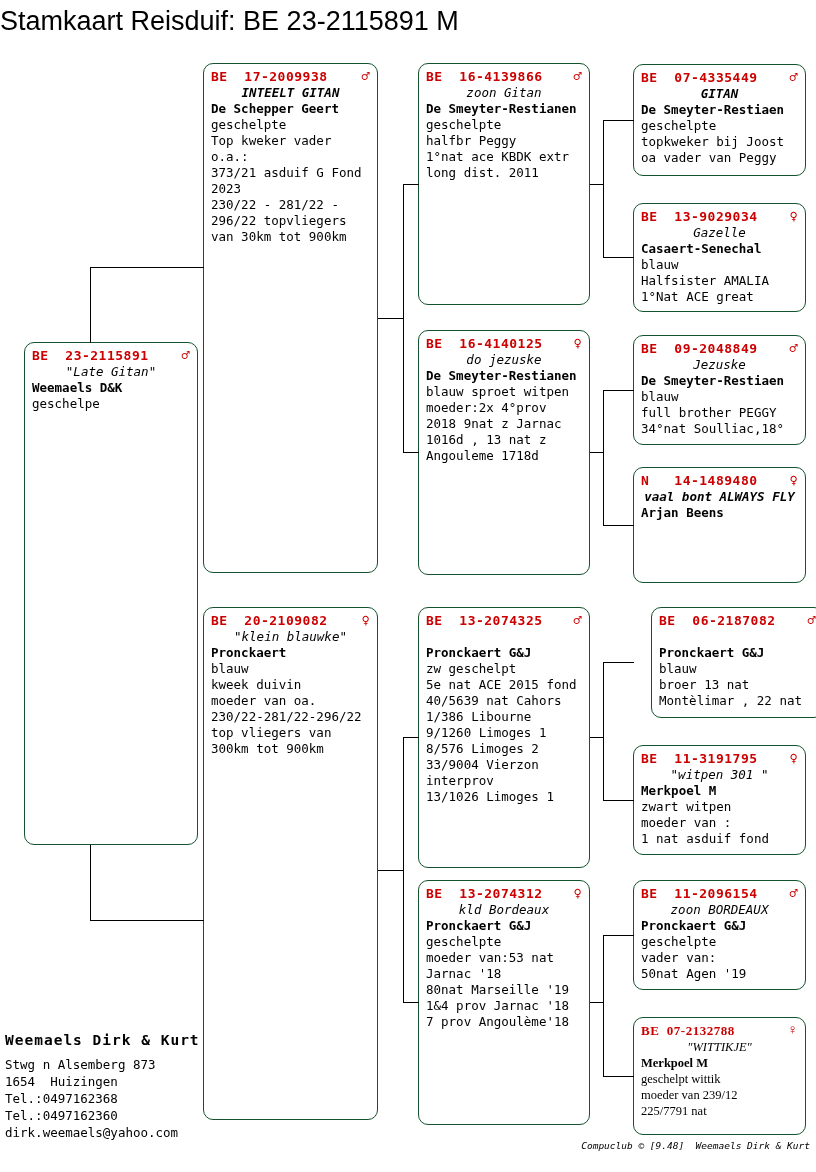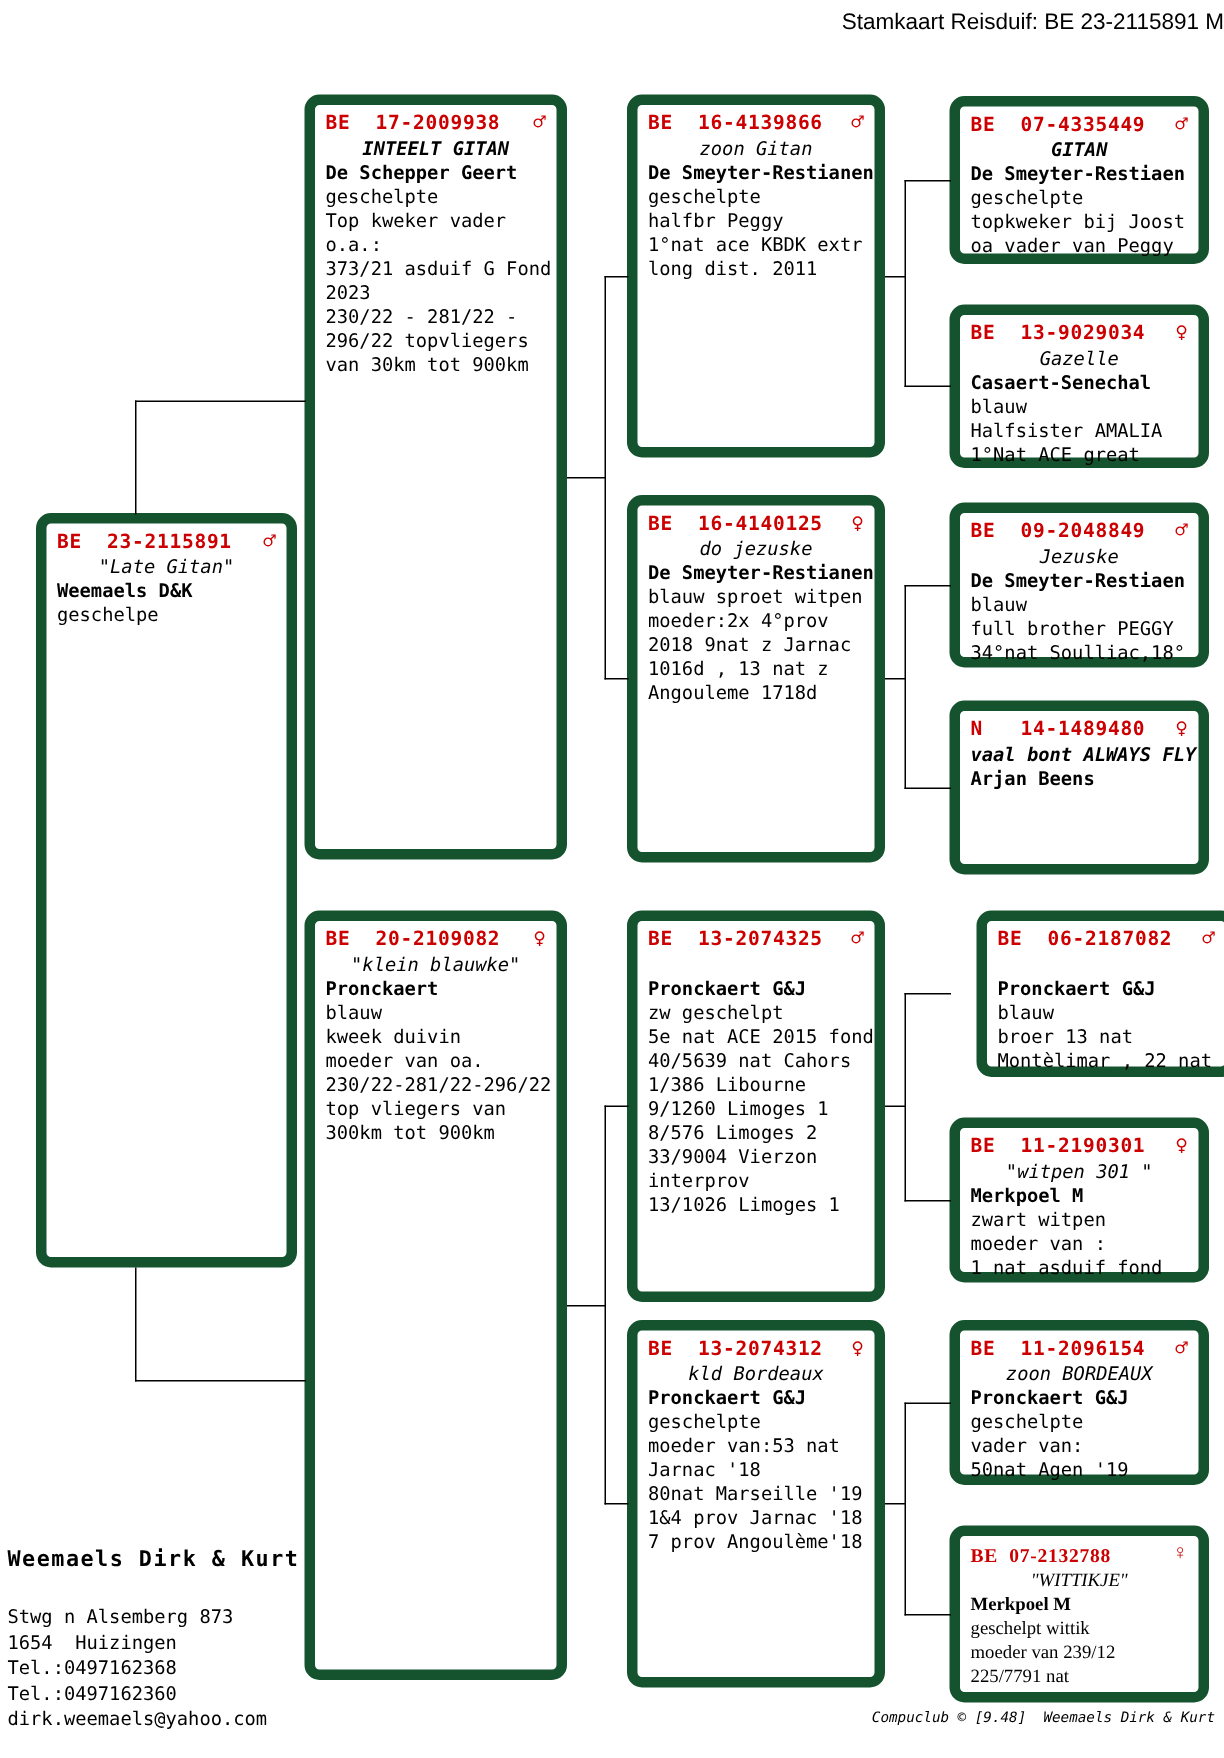--- a/index.html
+++ b/index.html
@@ -2,26 +2,26 @@
 <html><head>
 <meta charset="utf-8">
 <style>
   html,body { margin:0; padding:0; background:#ffffff; }
   #page {
     position:relative; width:816px; height:1172px; background:#ffffff;
     font-family:"DejaVu Sans Mono","Liberation Mono",monospace;
     color:#000; overflow:hidden;
   }
   #title {
-    position:absolute; left:0; top:6px; width:816px; text-align:right;
+    position:absolute; left:0; top:6px; width:816px; text-align:left;
     font-family:"Liberation Sans","DejaVu Sans",sans-serif;
-    font-size:15px; color:#000;
+    font-size:27px; color:#000;
   }
   .box {
-    position:absolute; background:#fff; border:7px solid #14532d;
+    position:absolute; background:#fff; border:1px solid #14532d;
     border-radius:10px; padding:5px 7px; box-sizing:border-box;
     font-size:12.5px; line-height:16px;
   }
   .box-header { display:flex; justify-content:space-between; align-items:flex-start; }
   .ring { color:#cc0000; font-weight:bold; white-space:pre; font-size:13px; letter-spacing:0.5px; }
   .sex { color:#cc0000; font-size:14px; line-height:14px; font-weight:bold; }
   .name { font-style:italic; min-height:16px; white-space:pre;text-align:center; }
   .breeder { font-weight:bold; white-space:pre; }
   .details { white-space:pre; }
   .ln { position:absolute; background:#000; }
@@ -36,21 +36,21 @@
   #box-fff     { left:633px; top:64px;   width:173px; height:112px; }
   #box-ffm     { left:633px; top:203px;  width:173px; height:109px; }
   #box-fmf     { left:633px; top:335px;  width:173px; height:110px; }
   #box-fmm     { left:633px; top:467px;  width:173px; height:116px; }
   #box-mff     { left:651px; top:607px;  width:173px; height:111px; }
   #box-mfm     { left:633px; top:745px;  width:173px; height:110px; }
   #box-mmf     { left:633px; top:880px;  width:173px; height:110px; }
   #box-mmm     { left:633px; top:1017px; width:173px; height:118px;font-family:Liberation Serif, serif; }
   #owner { position:absolute; left:5px; top:1030px; }
   .owner-name { font-weight:bold; font-size:14.5px; line-height:20px; letter-spacing:1px; }
-  .owner-address { font-size:12.5px; line-height:17px; white-space:pre; margin-top:19px; }
+  .owner-address { font-size:12.5px; line-height:17px; white-space:pre; margin-top:6px; }
   #footer {
     position:absolute; left:520px; top:1140px; width:290px; text-align:right;
     font-size:9.5px; font-style:italic; white-space:pre;
   }
 </style>
 </head>
 <body>
 
 <div id="page">
 
@@ -210,21 +210,21 @@
     </div>
     <div class="name"></div>
     <div class="breeder">Pronckaert G&amp;J</div>
     <div class="details">blauw
 broer 13 nat
 Montèlimar , 22 nat</div>
   </div>
 
   <div class="box" id="box-mfm">
     <div class="box-header">
-      <span class="ring">BE  11-2190301</span>
+      <span class="ring">BE  11-3191795</span>
       <span class="sex">♀</span>
     </div>
     <div class="name">"witpen 301 "</div>
     <div class="breeder">Merkpoel M</div>
     <div class="details">zwart witpen
 moeder van :
 1 nat asduif fond</div>
   </div>
 
   <div class="box" id="box-mmf">

